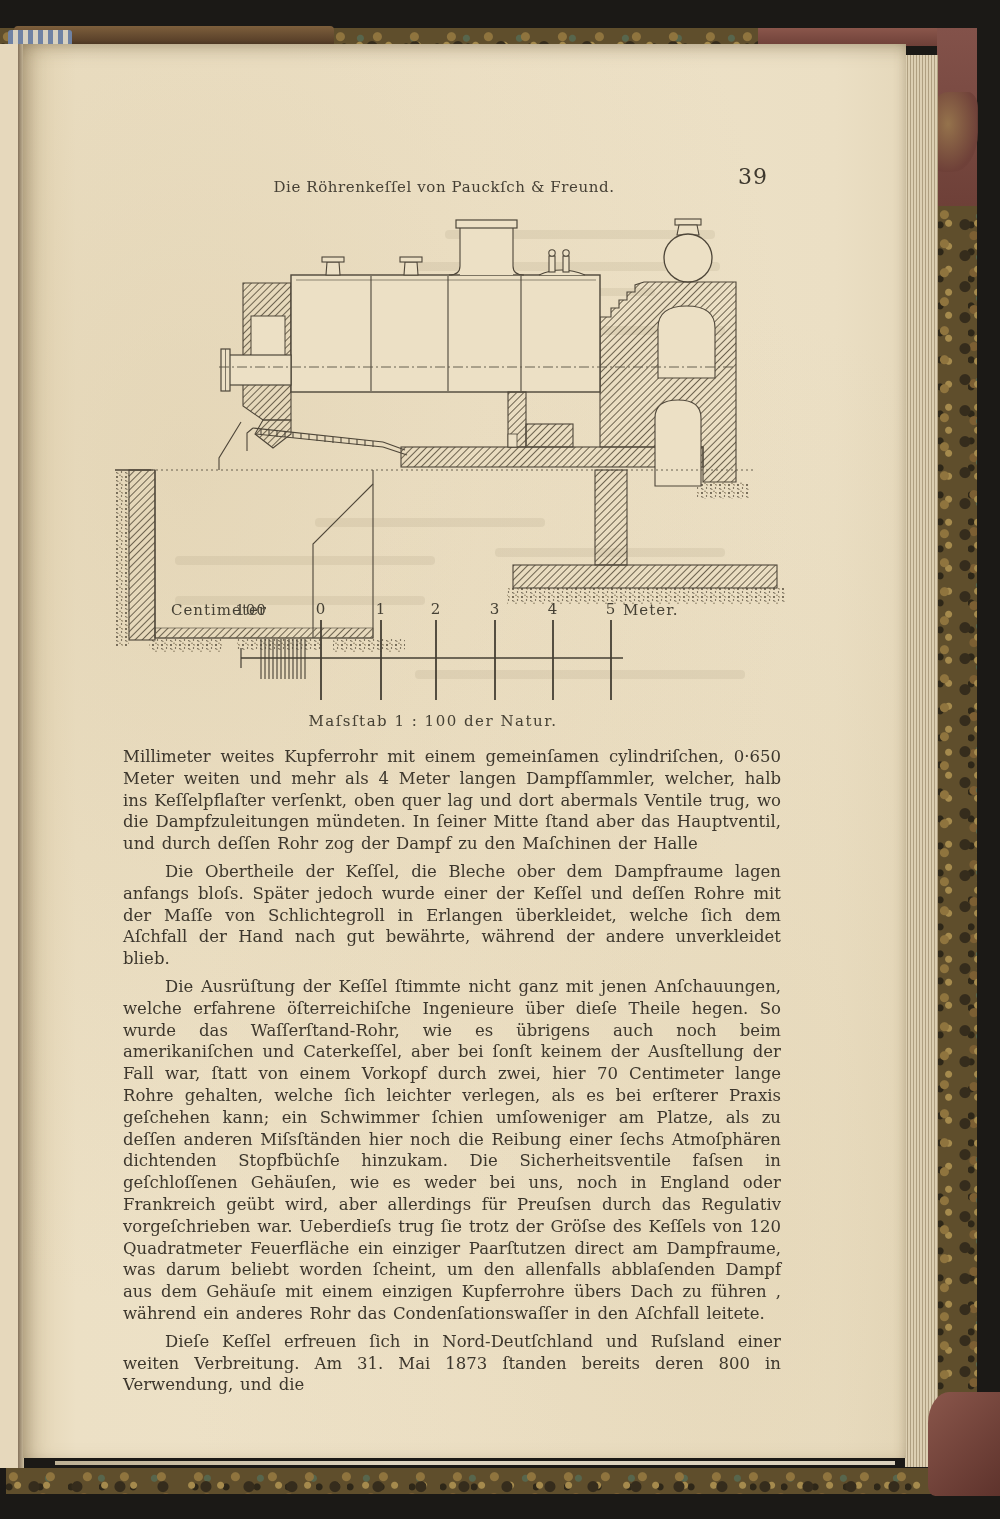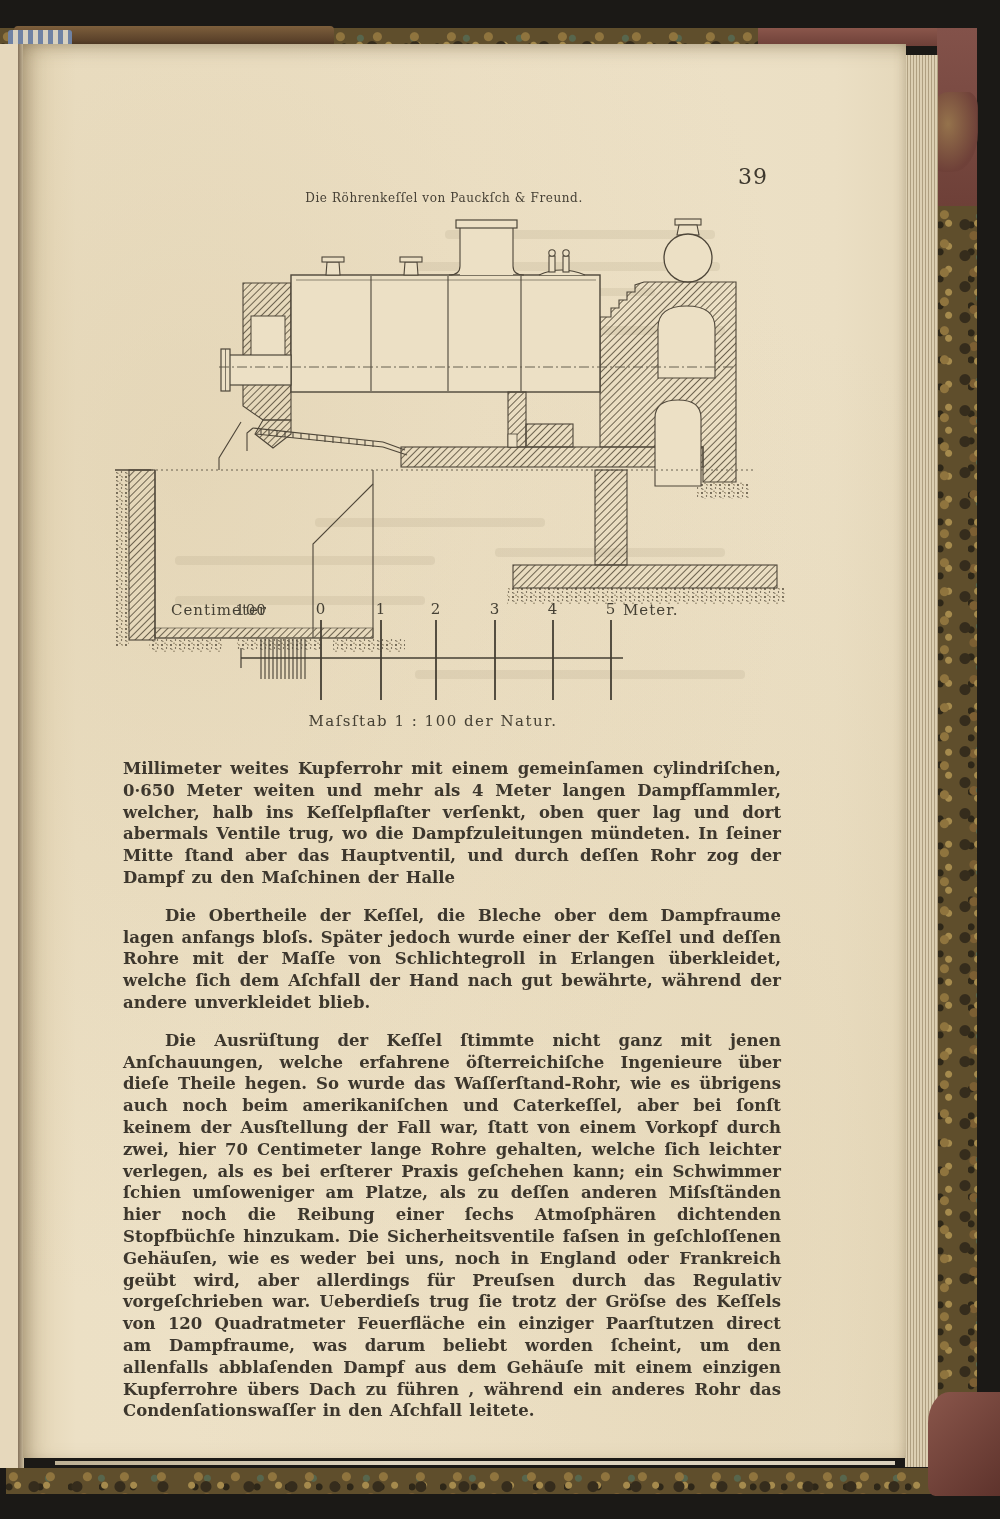--- a/index.html
+++ b/index.html
@@ -41,27 +41,27 @@
   
   .gutter{background:linear-gradient(90deg,#85735c,#cbbd9e);}
   
   .page{position:absolute;left:23px;top:44px;width:883px;height:1414px;
     background:
       radial-gradient(ellipse at 18% 30%, rgba(214,196,158,.35), transparent 60%),
       radial-gradient(ellipse at 80% 85%, rgba(218,201,164,.3), transparent 55%),
       linear-gradient(90deg,#e2d3b2 0,#ece0c5 6%,#eee2c8 50%,#ebdfc4 92%,#e5d8bb 100%);
     box-shadow:inset 16px 0 26px -16px rgba(92,72,42,.6), inset -8px 0 14px -10px rgba(110,92,60,.45),
       inset 0 14px 20px -14px rgba(110,92,60,.5);}
-  .running-head{position:absolute;left:221px;top:147px;width:400px;text-align:center;
-    font-size:12px;letter-spacing:.6px;color:#464035;}
+  .running-head{position:absolute;left:221px;top:134px;width:400px;text-align:center;
+    font-size:15px;letter-spacing:.6px;color:#464035;}
   .page-number{position:absolute;left:715px;top:120px;font-size:22px;color:#3e382e;letter-spacing:1px;text-align:center;}
   .figure{position:absolute;left:92px;top:174px;width:690px;height:520px;}
   .bodytext{position:absolute;left:100px;top:698px;width:658px;color:#3d372d;
     font-size:16.5px;line-height:21.8px;text-align:justify;word-spacing:1.6px;}
-  .bodytext p{margin:16px 0 6px 0;font-weight:bold;}
+  .bodytext p{margin:4px 0 6px 0;}
   .bodytext p.indent{text-indent:42px;}
 </style>
 </head>
 <body>
 
 <div class="scene">
 
   <div class="edge-top marble"></div>
   <div class="edge-top-red"></div>
   <div class="leather-top"></div>
@@ -244,16 +244,17 @@
         <text x="496" y="396" text-anchor="middle">5</text>
         <text x="508" y="397">Meter.</text>
         <text x="318" y="508" text-anchor="middle" letter-spacing="1.5">Maſsſtab 1 : 100 der Natur.</text>
       </g>
     </svg>
 
     <div class="bodytext">
       <p>Millimeter weites Kupferrohr mit einem gemeinſamen cylindriſchen, 0·650 Meter weiten und mehr als 4 Meter langen Dampfſammler, welcher, halb ins Keſſelpflaſter verſenkt, oben quer lag und dort abermals Ventile trug, wo die Dampfzuleitungen mündeten. In ſeiner Mitte ſtand aber das Hauptventil, und durch deſſen Rohr zog der Dampf zu den Maſchinen der Halle</p>
       <p class="indent">Die Obertheile der Keſſel, die Bleche ober dem Dampfraume lagen anfangs bloſs. Später jedoch wurde einer der Keſſel und deſſen Rohre mit der Maſſe von Schlichtegroll in Erlangen überkleidet, welche ſich dem Aſchfall der Hand nach gut bewährte, während der andere unverkleidet blieb.</p>
       <p class="indent">Die Ausrüſtung der Keſſel ſtimmte nicht ganz mit jenen Anſchauungen, welche erfahrene öſterreichiſche Ingenieure über dieſe Theile hegen. So wurde das Waſſerſtand-Rohr, wie es übrigens auch noch beim amerikaniſchen und Caterkeſſel, aber bei ſonſt keinem der Ausſtellung der Fall war, ſtatt von einem Vorkopf durch zwei, hier 70 Centimeter lange Rohre gehalten, welche ſich leichter verlegen, als es bei erſterer Praxis geſchehen kann; ein Schwimmer ſchien umſoweniger am Platze, als zu deſſen anderen Miſsſtänden hier noch die Reibung einer ſechs Atmoſphären dichtenden Stopfbüchſe hinzukam. Die Sicherheitsventile faſsen in geſchloſſenen Gehäuſen, wie es weder bei uns, noch in England oder Frankreich geübt wird, aber allerdings für Preuſsen durch das Regulativ vorgeſchrieben war. Ueberdieſs trug ſie trotz der Gröſse des Keſſels von 120 Quadratmeter Feuerfläche ein einziger Paarſtutzen direct am Dampfraume, was darum beliebt worden ſcheint, um den allenfalls abblaſenden Dampf aus dem Gehäuſe mit einem einzigen Kupferrohre übers Dach zu führen , während ein anderes Rohr das Condenſationswaſſer in den Aſchfall leitete.</p>
+      <p class="indent">Dieſe Keſſel erfreuen ſich in Nord-Deutſchland und Ruſsland einer weiten Verbreitung. Am 31. Mai 1873 ſtanden bereits deren 800 in Verwendung, und die</p>
     </div>
 
   </div>
 </div>
 
 </body></html>

